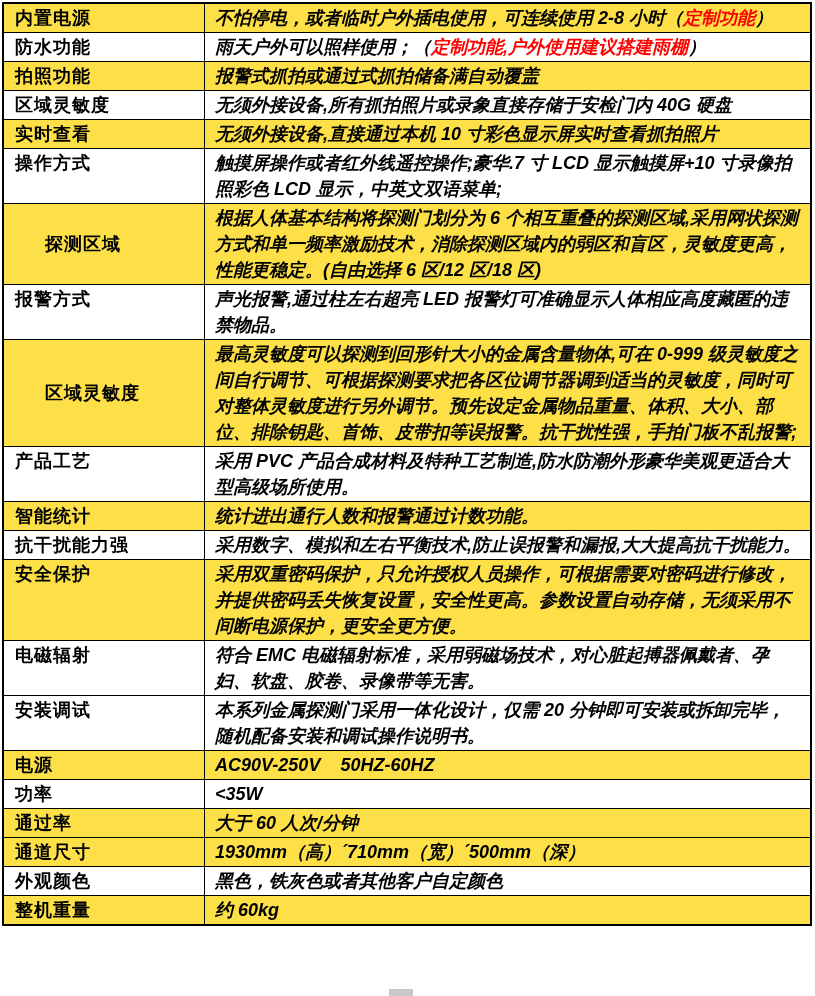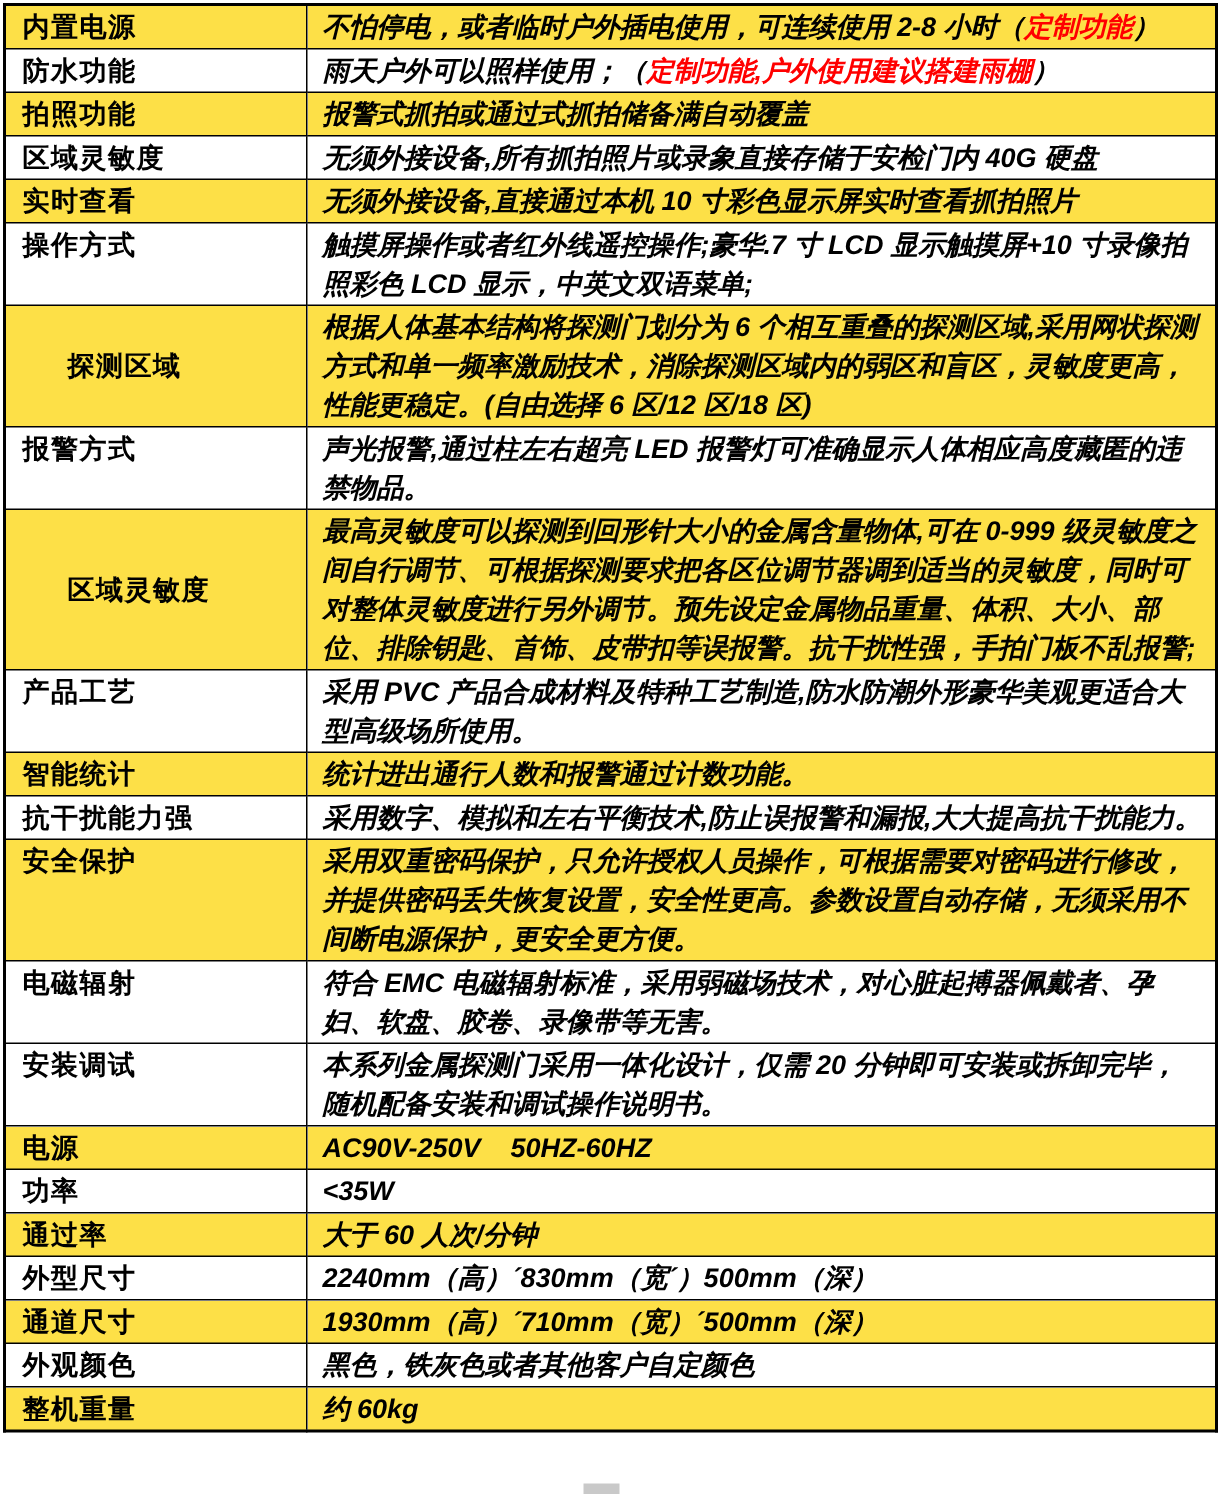--- a/index.html
+++ b/index.html
@@ -91,24 +91,20 @@
       <td class="value"><span>AC90V-250V    50HZ-60HZ</span></td>
     </tr>
     <tr class="h1">
       <td class="label"><span>功率</span></td>
       <td class="value"><span>&lt;35W</span></td>
     </tr>
     <tr class="shade h1">
       <td class="label"><span>通过率</span></td>
       <td class="value"><span>大于 60 人次/分钟</span></td>
     </tr>
-    <tr class="h1">
-      <td class="label"><span>外型尺寸</span></td>
-      <td class="value"><span>2240mm（高）´830mm（宽´）500mm（深）</span></td>
-    </tr>
     <tr class="shade h1">
       <td class="label"><span>通道尺寸</span></td>
       <td class="value"><span>1930mm（高）´710mm（宽）´500mm（深）</span></td>
     </tr>
     <tr class="h1">
       <td class="label"><span>外观颜色</span></td>
       <td class="value"><span>黑色，铁灰色或者其他客户自定颜色</span></td>
     </tr>
     <tr class="shade h1">
       <td class="label"><span>整机重量</span></td>

